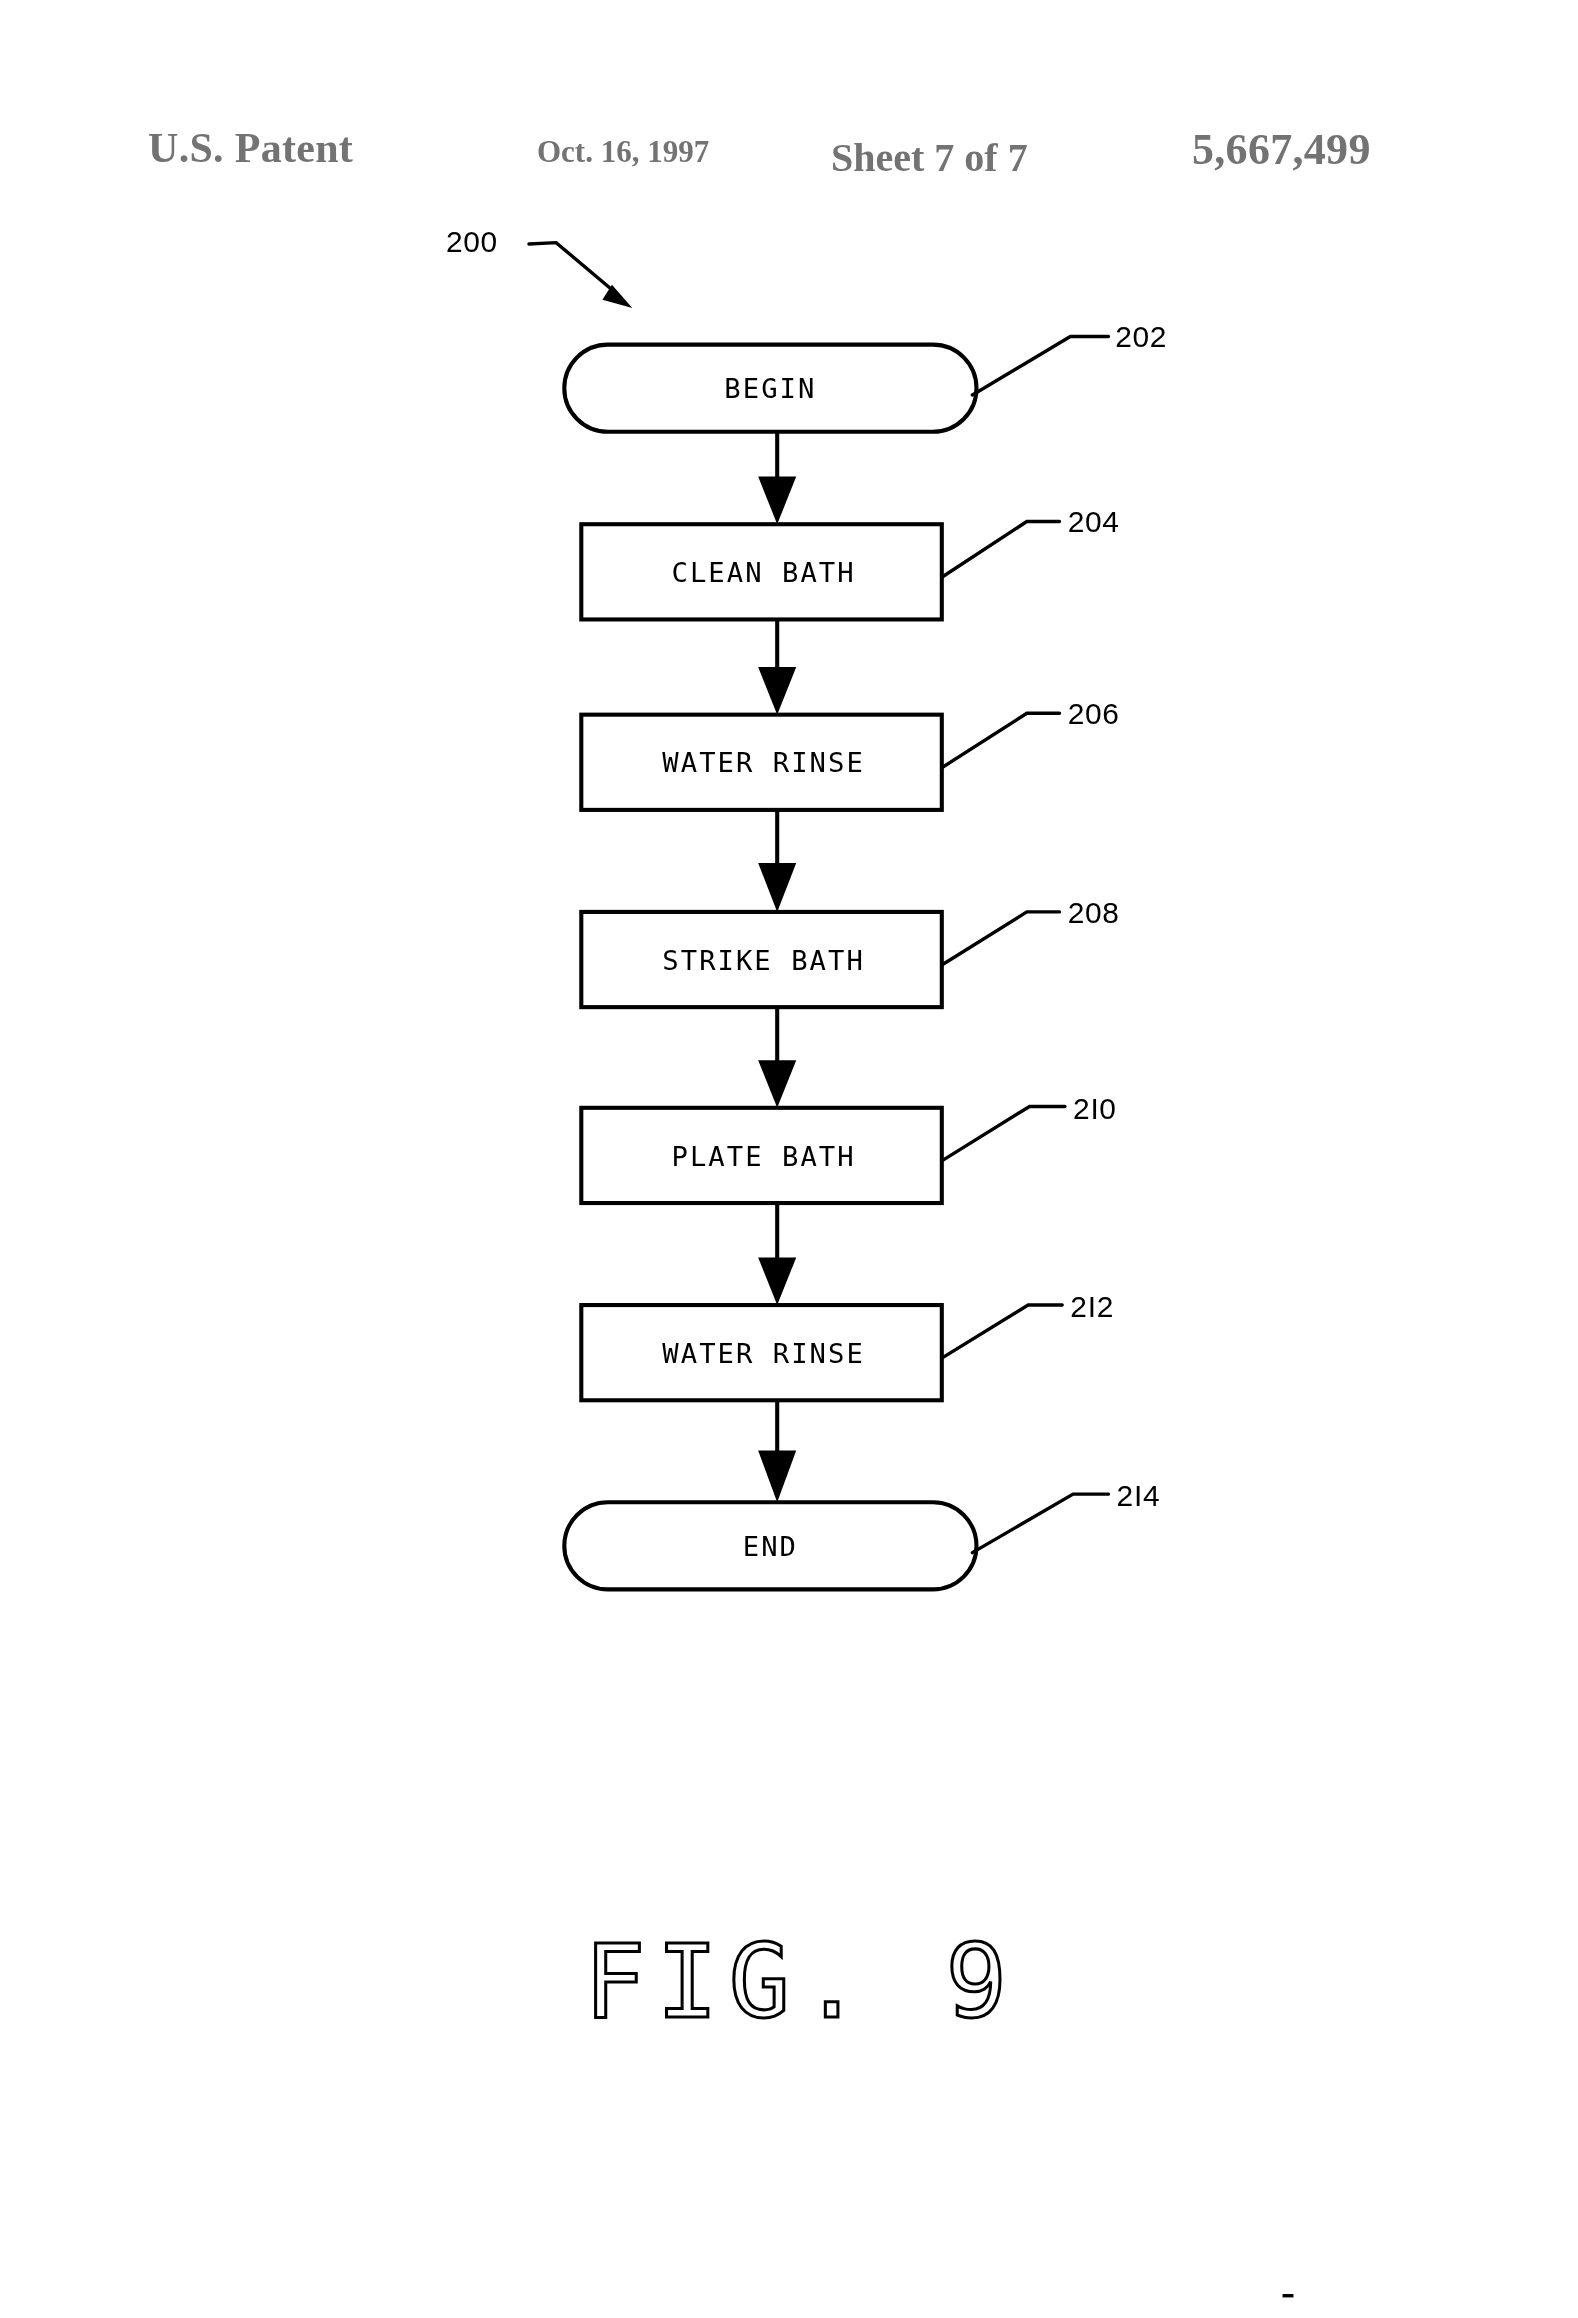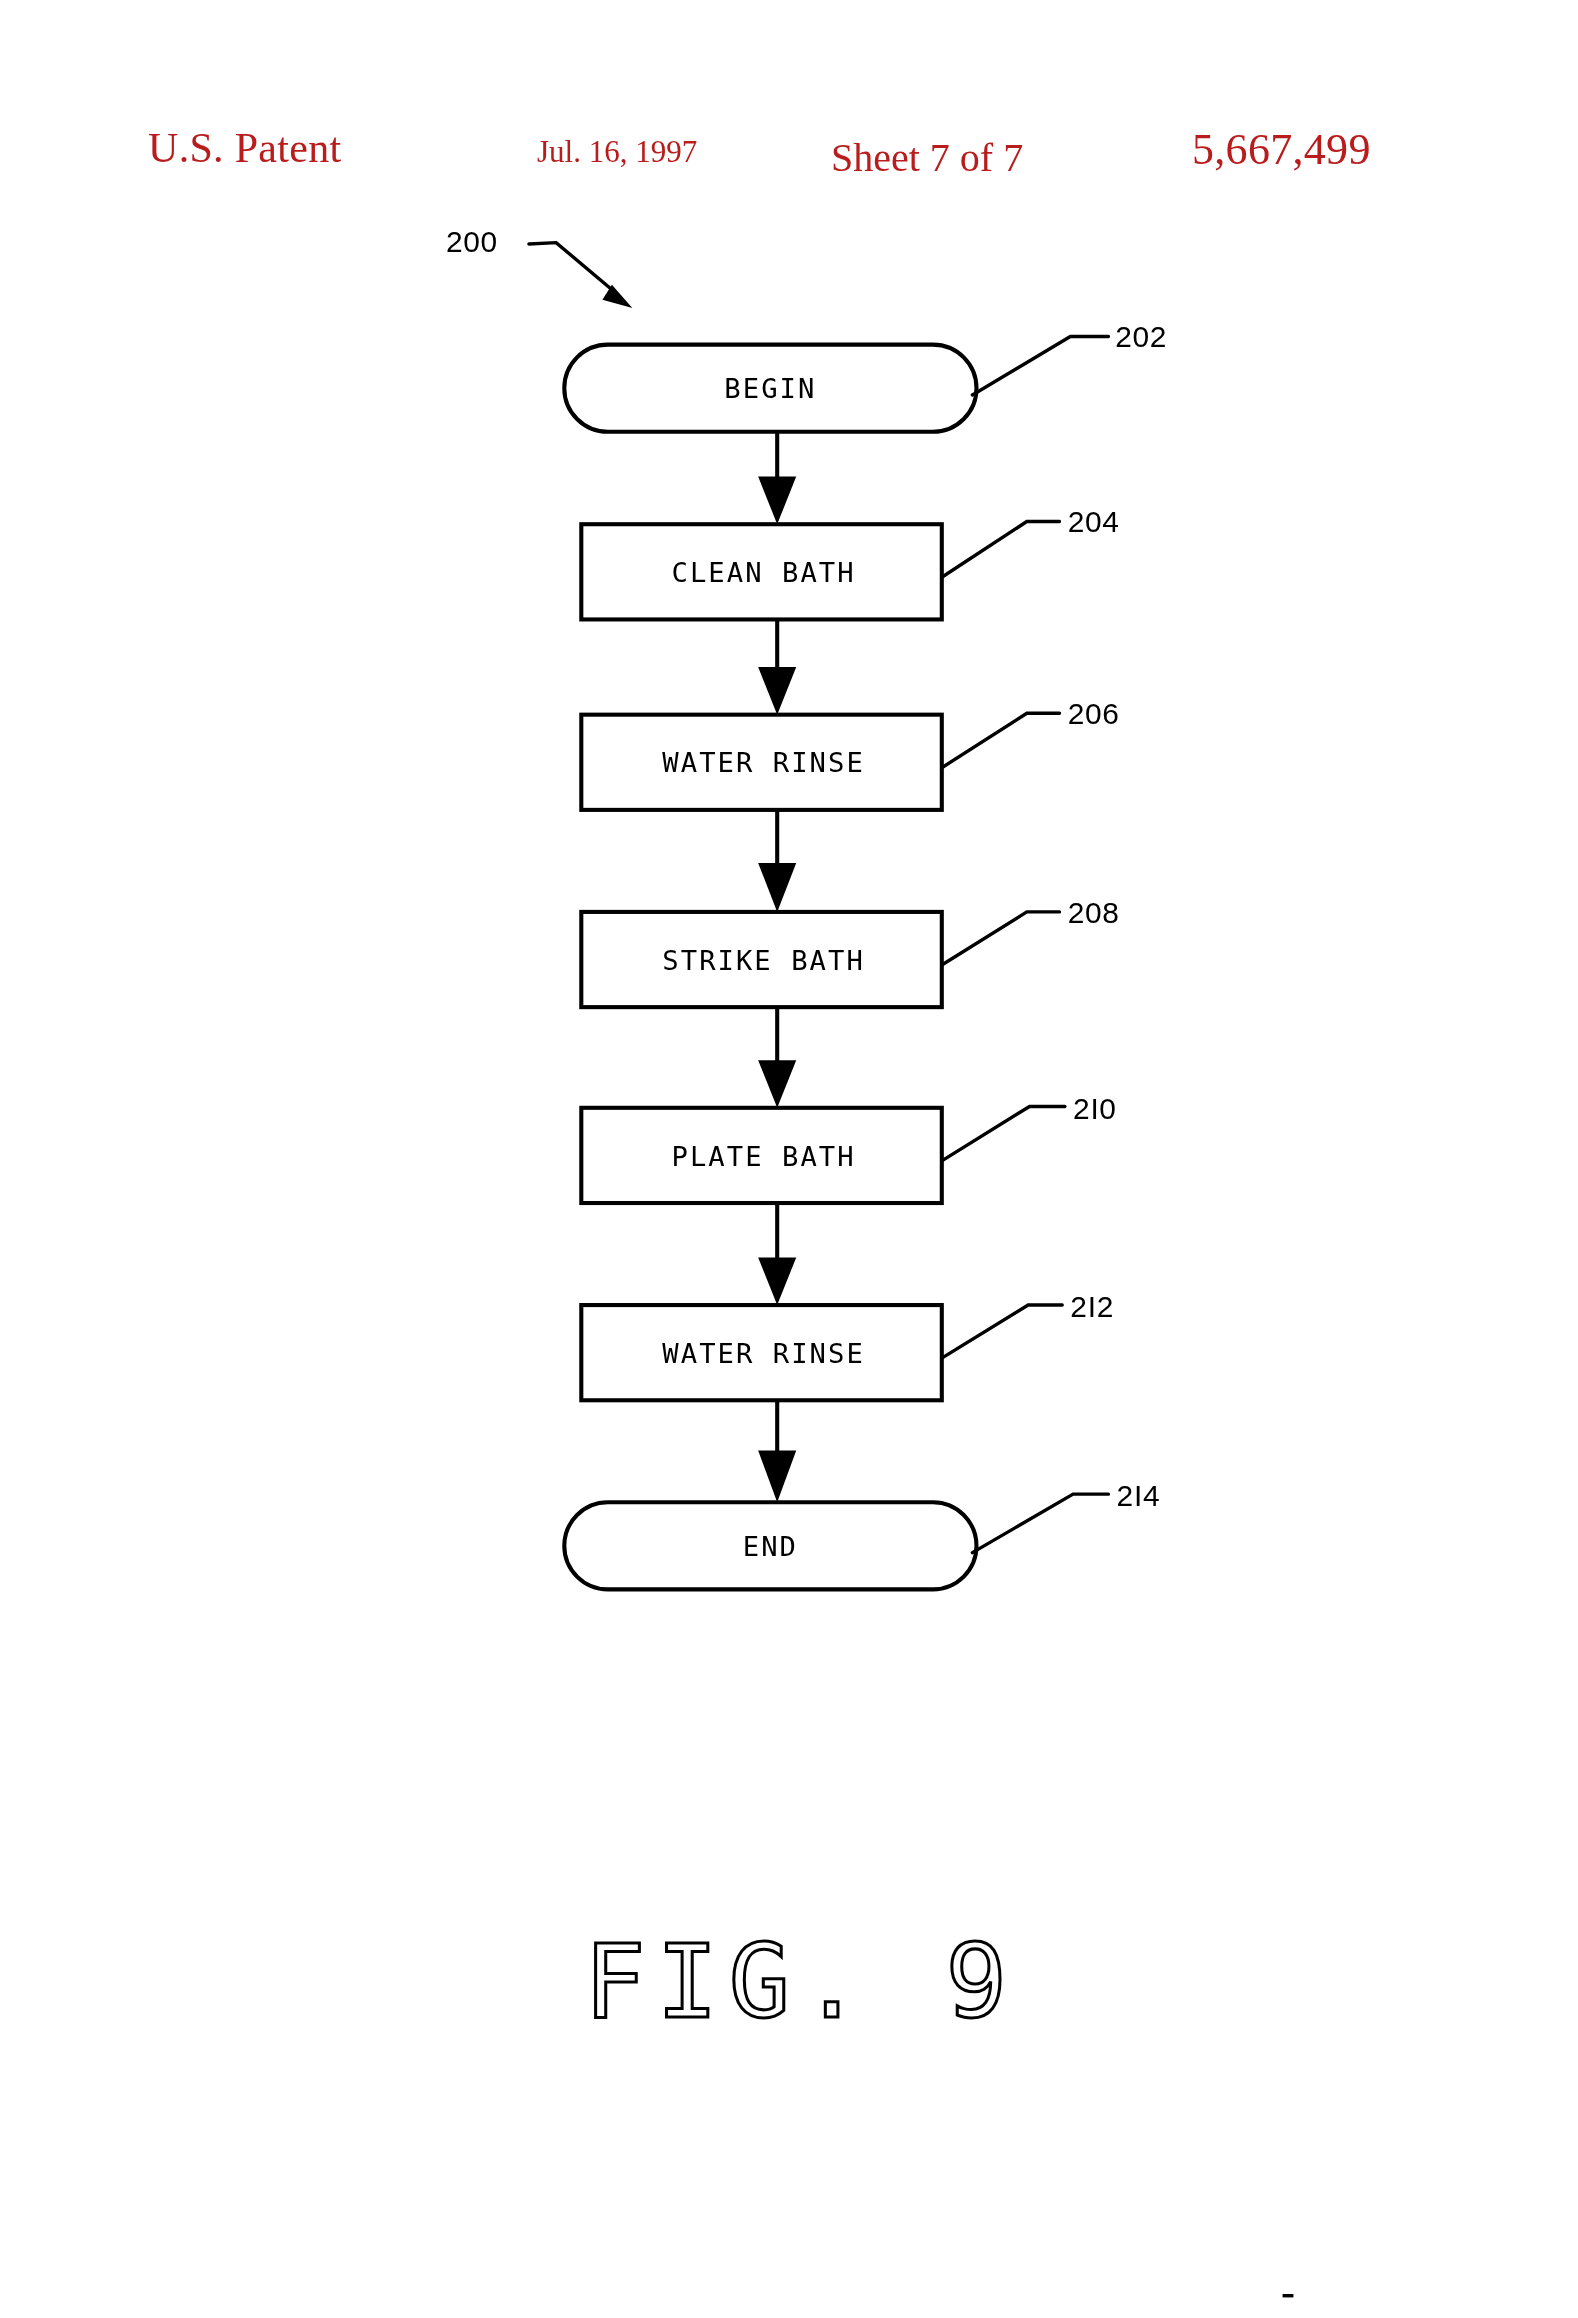--- a/index.html
+++ b/index.html
@@ -18,24 +18,24 @@
   
   .patent-header {
     position: absolute;
     left: 0;
     top: 124px;
     width: 1578px;
     height: 61px;
   }
   .hdr-item {
     position: absolute;
-    color: #b91c1c;
+    color: #737373;
     white-space: nowrap;
     font-family: "Liberation Serif", "DejaVu Serif", serif;
-    font-weight: normal;
+    font-weight: bold;
   }
   .hdr-office {
     left: 148px;
     top: 0px;
     font-size: 42px;
     letter-spacing: 0.3px;
   }
   .hdr-date {
     left: 537px;
     top: 9.5px;
@@ -112,21 +112,21 @@
   }
   .artifact {
     fill: #000000;
   }
 </style>
 </head>
 <body>
 
 <div class="patent-header">
   <div class="hdr-item hdr-office">U.S. Patent</div>
-  <div class="hdr-item hdr-date">Jul. 16, 1997</div>
+  <div class="hdr-item hdr-date">Oct. 16, 1997</div>
   <div class="hdr-item hdr-sheet">Sheet 7 of 7</div>
   <div class="hdr-item hdr-number">5,667,499</div>
 </div>
 
 <div class="drawing">
 <svg viewBox="0 0 2320 3408" xmlns="http://www.w3.org/2000/svg">
 
   <g>
     <text class="ref-num" x="638" y="370">200</text>
     <path class="leader" d="M 760 358 L 800 356 L 890 432"></path>

